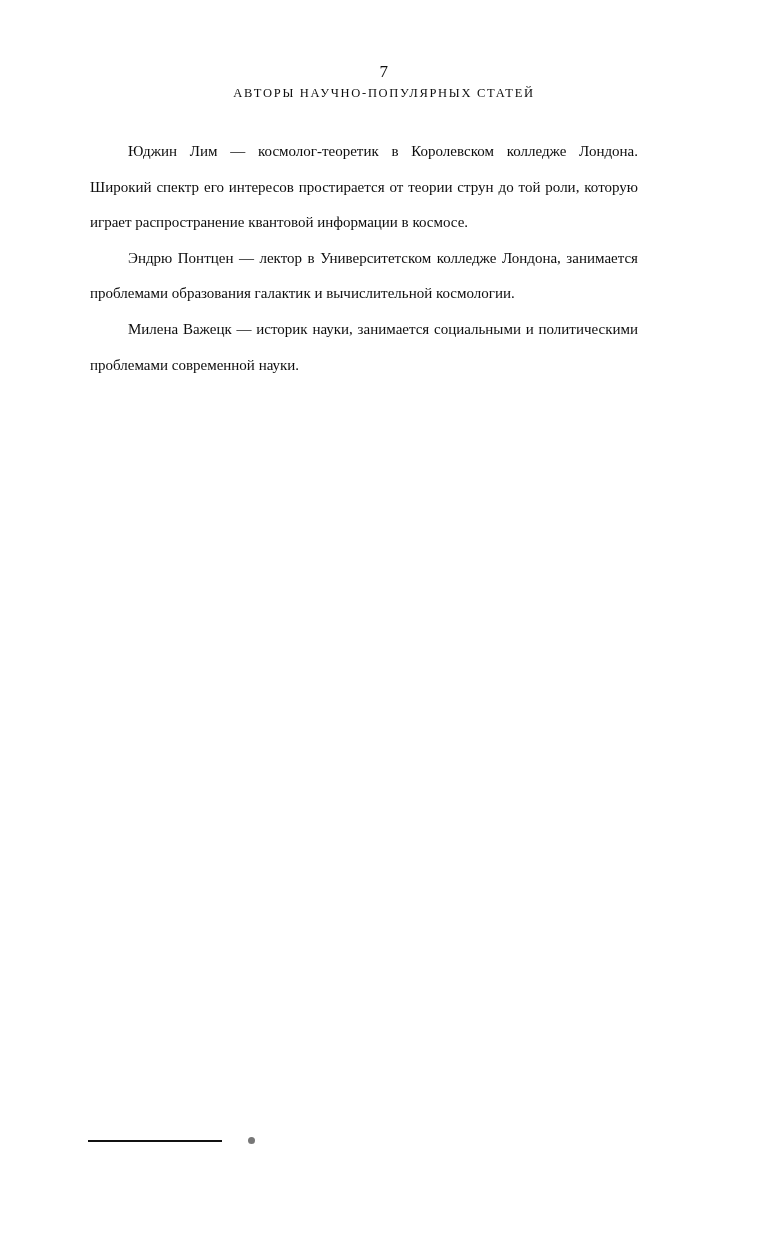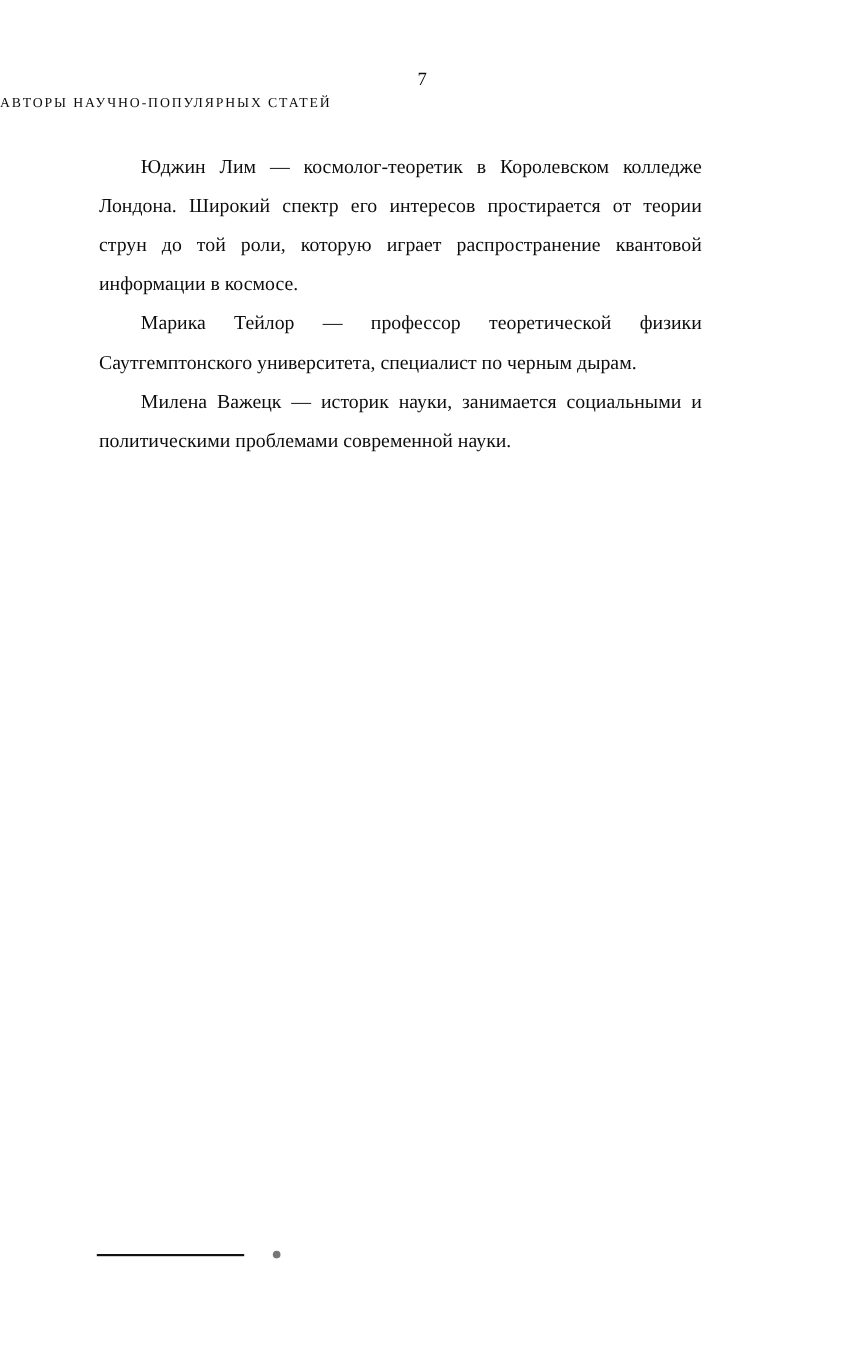--- a/index.html
+++ b/index.html
@@ -27,35 +27,35 @@
     width: 768px;
     text-align: center;
     font-size: 17px;
     letter-spacing: 0.5px;
   }
   .running-head {
     position: absolute;
     top: 86px;
     left: 0;
     width: 768px;
-    text-align: left;
+    text-align: center;
     font-size: 12.5px;
     letter-spacing: 1.7px;
     text-transform: uppercase;
     font-weight: normal;
   }
   .text-block {
     position: absolute;
     top: 134px;
     left: 90px;
     width: 548px;
   }
   p.para {
     margin: 0;
-    font-size: 18px;
+    font-size: 15px;
     line-height: 35.6px;
     text-align: justify;
     text-indent: 38px;
     hyphens: manual;
   }
   p.para.noindent {
     text-indent: 0;
   }
   .gap {
     height: 35px;
@@ -81,21 +81,21 @@
 </head>
 <body>
 
 <div class="page">
 
   <div class="page-number">7</div>
   <div class="running-head">Авторы научно-популярных статей</div>
 
   <div class="text-block">
     <p class="para">Юджин Лим — космолог-теоретик в Королевском колледже Лондона. Широкий спектр его интересов простирается от теории струн до той роли, которую играет распространение квантовой информации в космосе.</p>
-    <p class="para">Марика Тейлор — профессор теоретической физики Саутгемптонского университета, специалист по черным дырам.</p>
+    <p class="para">Эндрю Понтцен — лектор в Университетском колледже Лондона, занимается проблемами образования галактик и вычислительной космологии.</p>
     <p class="para">Милена Важецк — историк науки, занимается социальными и политическими проблемами современной науки.</p>
     <div class="gap"></div>
   </div>
 
   <div class="footer-rule"></div>
   <div class="footer-dot"></div>
 
 </div>
 
 </body></html>

